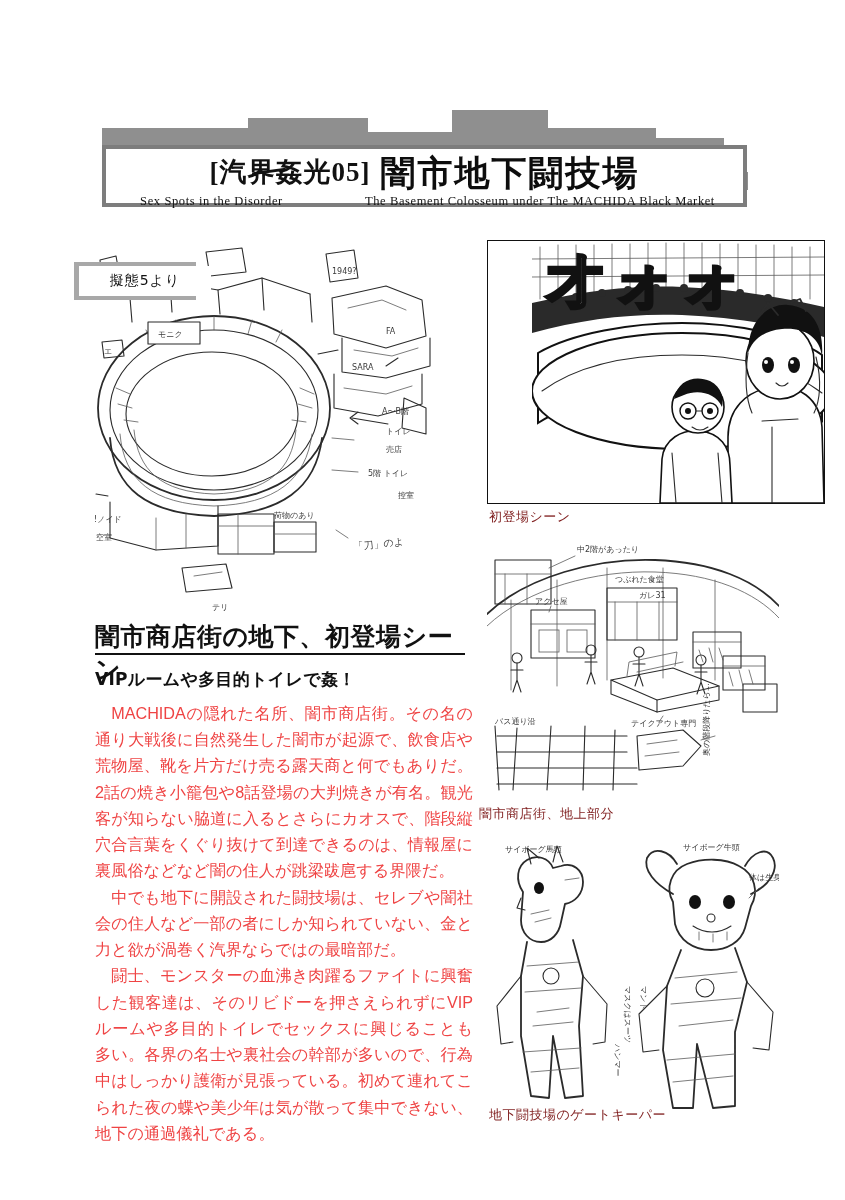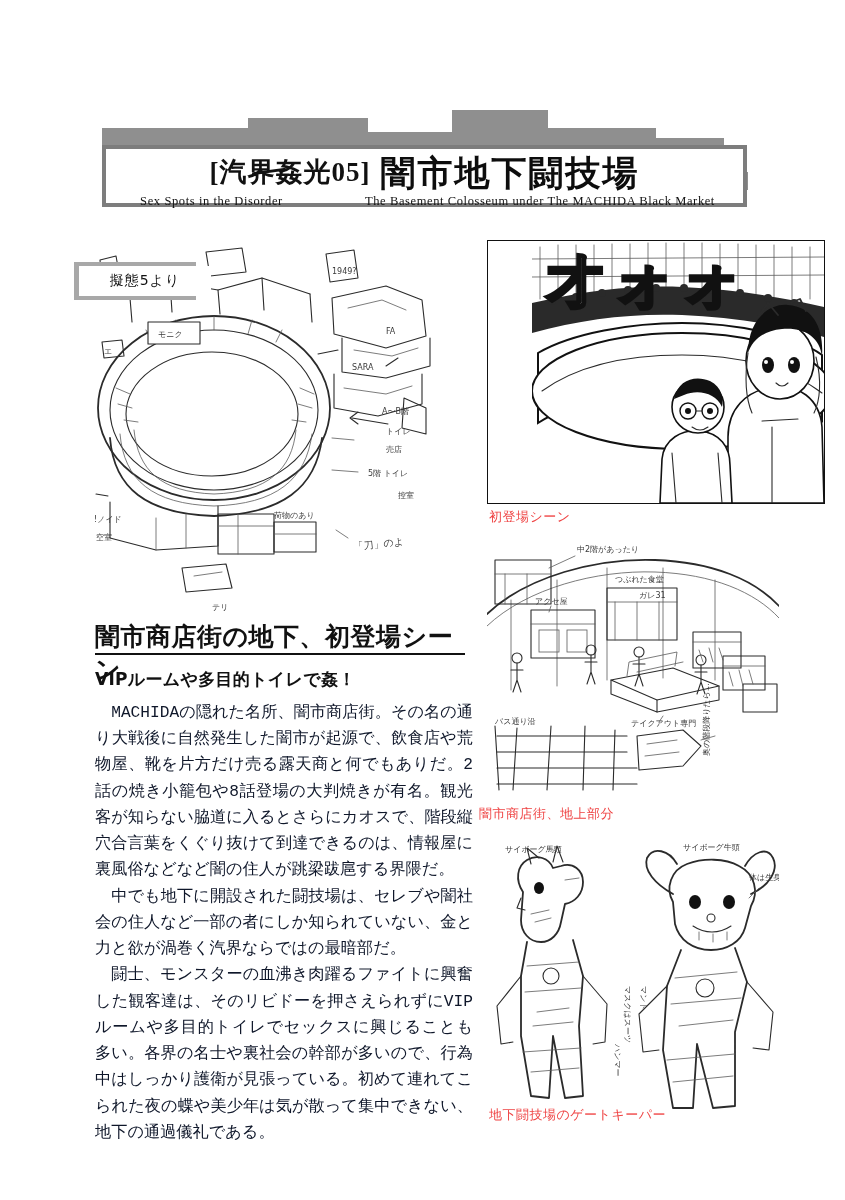--- a/index.html
+++ b/index.html
@@ -42,41 +42,41 @@
   }
   .label-tab-inner{
     position:absolute;left:79px;top:266px;width:132px;height:30px;background:#fff;
     display:flex;align-items:center;justify-content:center;
     font-family:"DejaVu Sans", sans-serif;font-size:14px;color:#111;letter-spacing:1px;
   }
 
   
   .panel{position:absolute;border:1.6px solid #111;background:#fff;overflow:hidden;}
   .panel-arena{left:487px;top:240px;width:292px;height:262px;padding-left:44px;}
-  .cap{position:absolute;font-family:"DejaVu Sans", sans-serif;font-size:13px;color:#ef4444;letter-spacing:.5px;text-align:center;}
+  .cap{position:absolute;font-family:"DejaVu Sans", sans-serif;font-size:13px;color:#7f1d1d;letter-spacing:.5px;text-align:center;}
   .cap-arena{left:489px;top:508px;}
   .img-street{position:absolute;left:487px;top:540px;width:292px;height:256px;}
   .cap-street{left:479px;top:805px;}
   .img-gate{position:absolute;left:487px;top:836px;width:292px;height:280px;}
   .cap-gate{left:489px;top:1106px;}
 
   
   .h2{
     position:absolute;left:95px;top:620px;width:375px;
     font-family:"DejaVu Serif", serif;font-size:25px;font-weight:bold;letter-spacing:.5px;color:#111;
     padding-bottom:4px;
   }
   .h2-underline{position:absolute;left:95px;top:653px;width:370px;height:2px;background:#111;}
   .h3{
     position:absolute;left:95px;top:668px;width:375px;
     font-family:"DejaVu Sans", sans-serif;font-size:17px;font-weight:bold;color:#111;letter-spacing:.3px;
   }
   .body{
     position:absolute;left:95px;top:700px;width:378px;
-    font-family:Liberation Mono, monospace;font-size:16.2px;line-height:1.62;color:#0f172a;
+    font-family:Liberation Sans, sans-serif;font-size:16.2px;line-height:1.62;color:#ef4444;
     text-align:justify;
   }
   .body p{margin:0 0 0 0;text-indent:1em;}
 
   
   svg{display:block;}
   .ln{fill:none;stroke:#2b2b2b;stroke-width:1.1;stroke-linecap:round;stroke-linejoin:round;}
   .ln-th{fill:none;stroke:#2b2b2b;stroke-width:1.8;stroke-linecap:round;stroke-linejoin:round;}
   .ln-l{fill:none;stroke:#5a5a5a;stroke-width:0.8;stroke-linecap:round;}
   .hand{font-family:"DejaVu Sans", sans-serif;font-size:10px;fill:#3a3a3a;}

